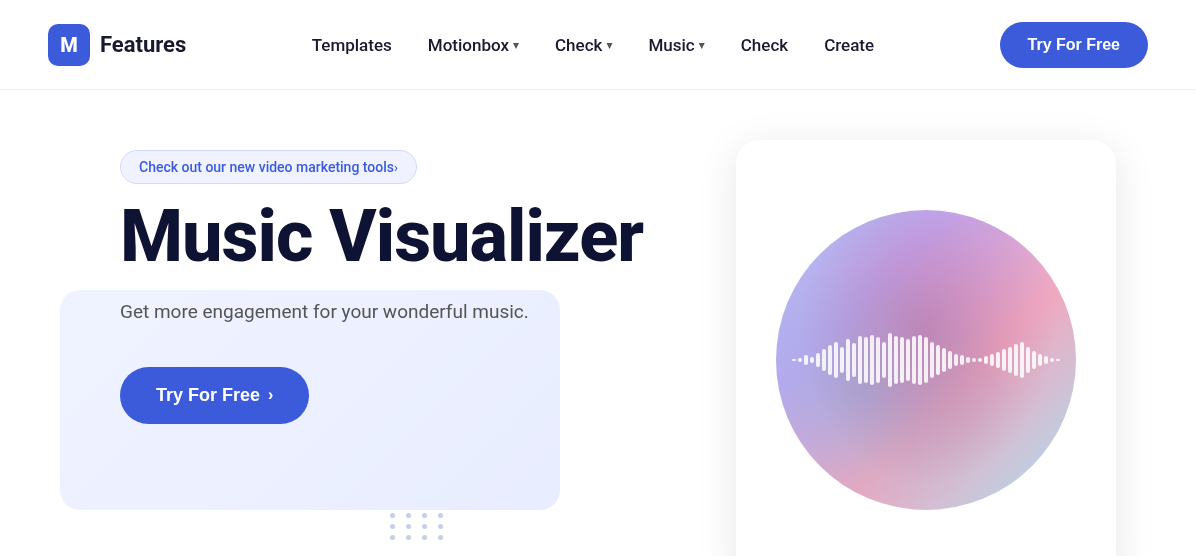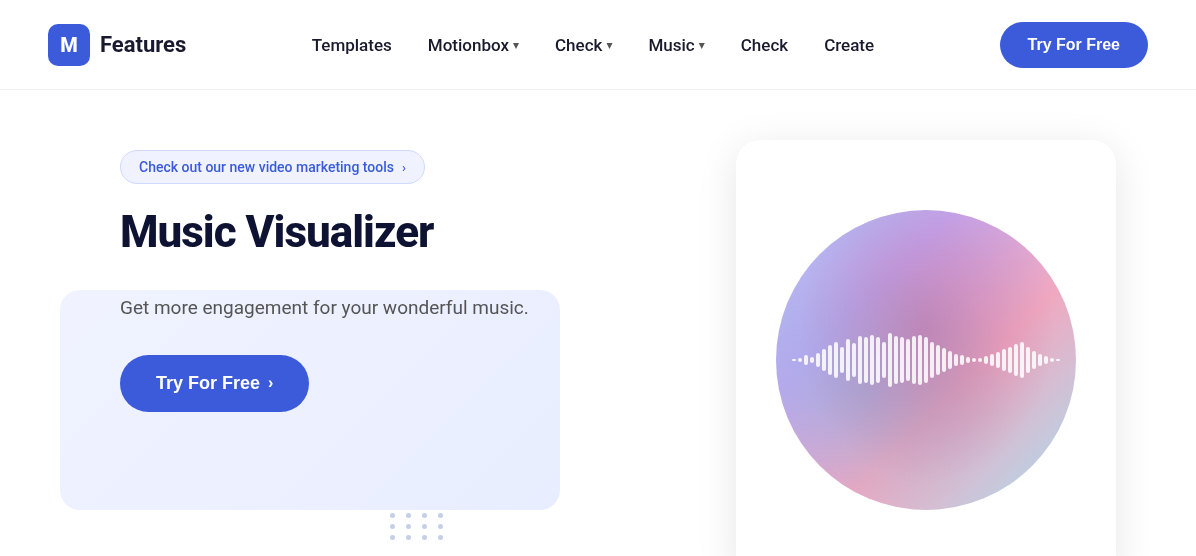--- a/index.html
+++ b/index.html
@@ -86,47 +86,46 @@
       position: relative;
     }
     .hero-left {
       flex: 1;
       max-width: 580px;
       padding-top: 20px;
     }
     .hero-badge {
       display: inline-flex;
       align-items: center;
-      gap: 8px;
       background: #f0f3ff;
       border: 1px solid #d0d9ff;
       border-radius: 50px;
       padding: 8px 18px;
       font-size: 14px;
       font-weight: 500;
       color: #3b5bdb;
       cursor: pointer;
-      margin-bottom: 24px;
+      margin-bottom: 13px;
     }
     .hero-badge .badge-chevron {
       font-size: 13px;
     }
     .hero-title {
-      font-size: 44px;
+      font-size: 72px;
       font-weight: 800;
       color: #0f1333;
       line-height: 1.1;
-      margin-bottom: 38px;
+      margin-bottom: 22px;
       letter-spacing: -1px;
     }
     .hero-subtitle {
       font-size: 19px;
       color: #555;
       font-weight: 400;
-      margin-bottom: 32px;
+      margin-bottom: 40px;
       line-height: 1.5;
     }
     .hero-cta {
       background: #3b5bdb;
       color: #fff;
       border: none;
       border-radius: 50px;
       padding: 18px 36px;
       font-size: 18px;
       font-weight: 600;

